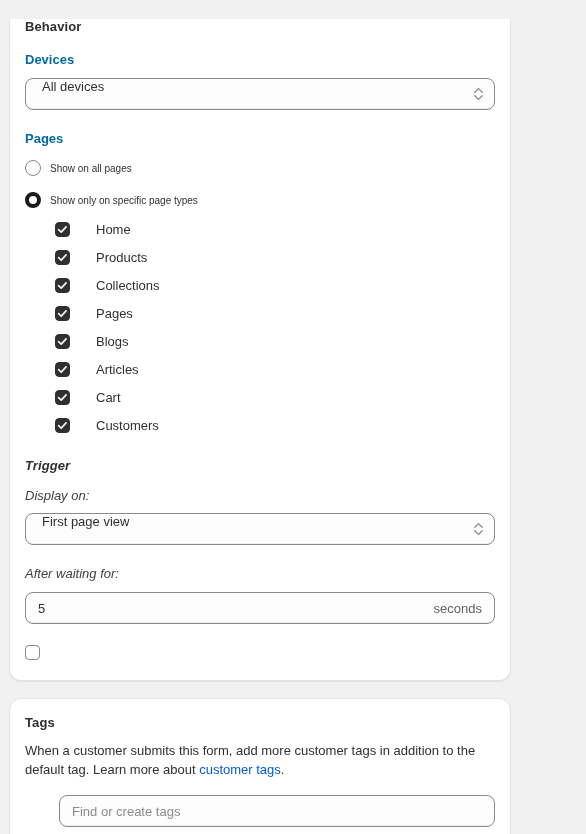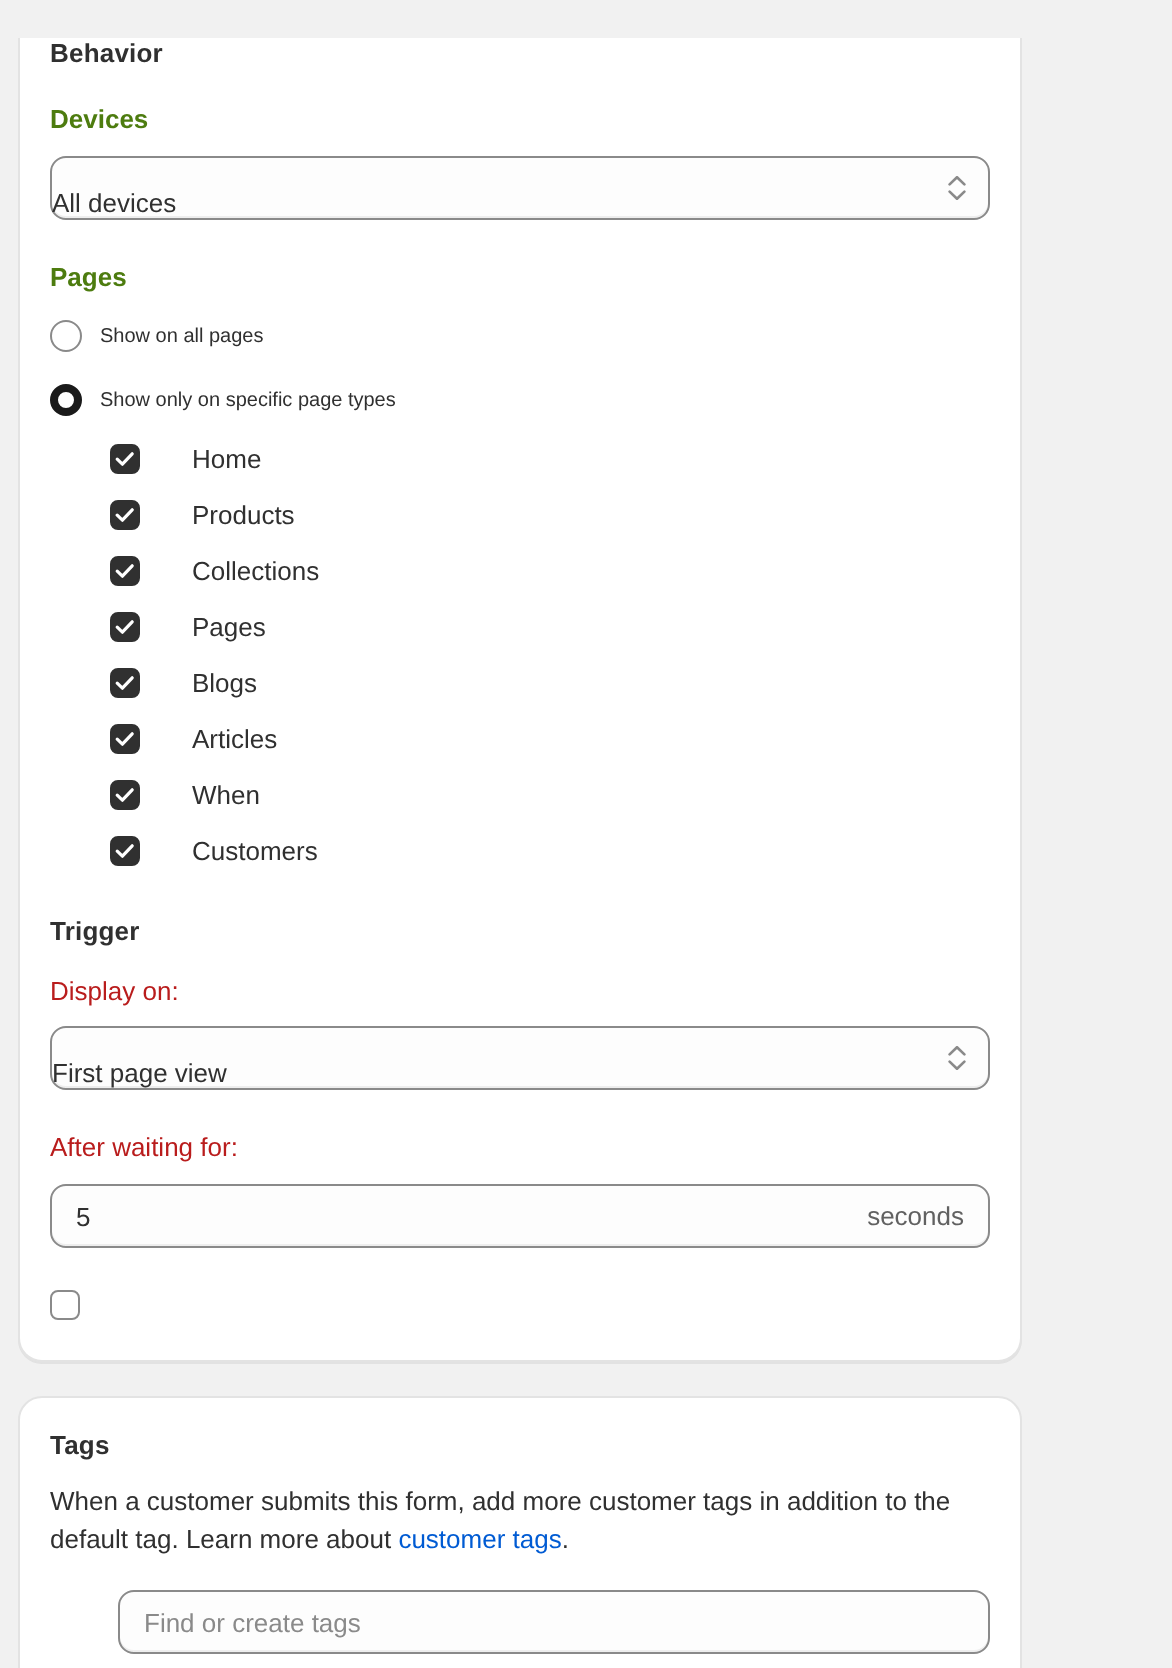--- a/index.html
+++ b/index.html
@@ -45,26 +45,27 @@
   
   .section-title {
     font-size: 13px;
     font-weight: bold;
     color: #303030;
     letter-spacing: 0.1px;
   }
   .field-label {
     font-size: 13px;
     font-weight: bold;
-    color: #4d7c0f;
+    color: #0369a1;
   }
   .field-label-reg {
     font-size: 13px;
     font-weight: normal;
-    color: #b91c1c;
+    color: #404040;
+    font-style: italic;
   }
   .help-text {
     font-size: 13px;
     color: #303030;
     line-height: 19px;
   }
   .link {
     color: #005bd3;
     cursor: pointer;
   }
@@ -75,22 +76,22 @@
     width: 100%;
     height: 32px;
   }
   .select-box {
     width: 100%;
     height: 32px;
     border: 1px solid #8a8a8a;
     border-radius: 8px;
     background: #fdfdfd;
     display: flex;
-    align-items: flex-end;
-    padding: 0 0;
+    align-items: flex-start;
+    padding: 0 16px;
     font-size: 13px;
     color: #303030;
     cursor: pointer;
     box-shadow: inset 0 -1px 0 rgba(0,0,0,0.06);
   }
   .select-chevrons {
     position: absolute;
     right: 11px;
     top: 50%;
     transform: translateY(-50%);
@@ -195,21 +196,21 @@
 
   
   .behavior-title { margin-top: 12px; }
   .devices-label  { margin-top: 18px; }
   .devices-select { margin-top: 11px; }
   .pages-label    { margin-top: 21px; }
   .radio-1        { margin-top: 14px; }
   .radio-2        { margin-top: 16px; }
   .cb-list        { margin-top: 14px; padding-left: 30px; }
   .cb-list .cb-row + .cb-row { margin-top: 13px; }
-  .trigger-title  { margin-top: 25px; }
+  .trigger-title  { margin-top: 25px; font-style: italic; }
   .display-label  { margin-top: 15px; }
   .display-select { margin-top: 10px; }
   .wait-label     { margin-top: 21px; }
   .wait-input     { margin-top: 11px; }
   .leave-row      { margin-top: 21px; }
   .tags-desc      { margin-top: 11px; }
   .tags-input     { margin-top: 16px; padding-left: 34px; }
 </style>
 </head>
 <body>
@@ -303,21 +304,21 @@
         </span>
         <span class="cb-label">Articles</span>
       </div>
 
       <div class="cb-row">
         <span class="checkbox checked">
           <svg width="11" height="11" viewBox="0 0 11 11" aria-hidden="true">
             <path d="M1.6 5.6 L4.2 8.1 L9.1 2.9" fill="none" stroke="#ffffff" stroke-width="1.6" stroke-linecap="round" stroke-linejoin="round"></path>
           </svg>
         </span>
-        <span class="cb-label">When</span>
+        <span class="cb-label">Cart</span>
       </div>
 
       <div class="cb-row">
         <span class="checkbox checked">
           <svg width="11" height="11" viewBox="0 0 11 11" aria-hidden="true">
             <path d="M1.6 5.6 L4.2 8.1 L9.1 2.9" fill="none" stroke="#ffffff" stroke-width="1.6" stroke-linecap="round" stroke-linejoin="round"></path>
           </svg>
         </span>
         <span class="cb-label">Customers</span>
       </div>

